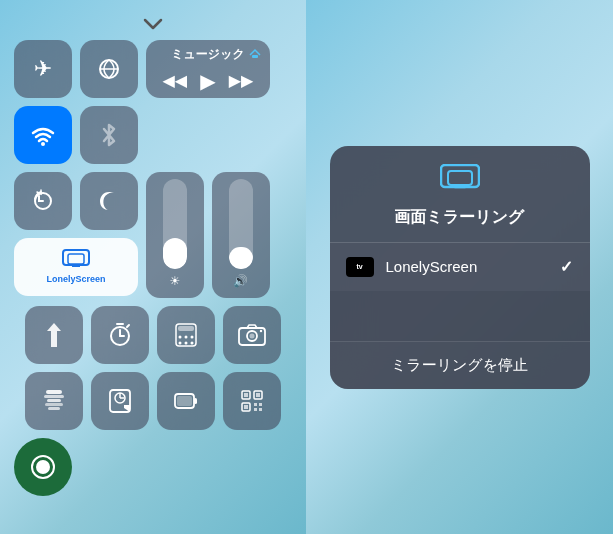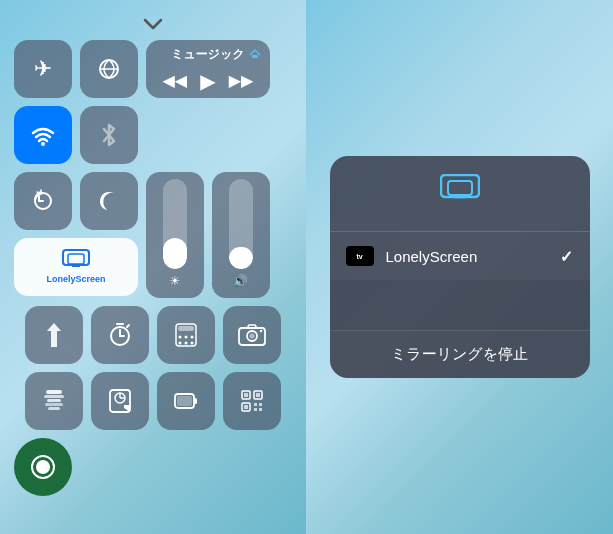--- a/index.html
+++ b/index.html
@@ -480,20 +480,21 @@
   <div class="mirror-popup">
 
     <div class="popup-header">
       <div class="popup-mirror-icon">
         <svg width="40" height="28" viewBox="0 0 40 28">
           <rect x="1" y="1" width="38" height="22" rx="4" fill="none" stroke="#4fc3f7" stroke-width="2.5"></rect>
           <rect x="8" y="7" width="24" height="14" rx="3" fill="none" stroke="#4fc3f7" stroke-width="2"></rect>
           <line x1="15" y1="23" x2="25" y2="23" stroke="#4fc3f7" stroke-width="2.5" stroke-linecap="round"></line>
         </svg>
       </div>
+      <div class="popup-title">画面ミラーリング</div>
     </div>
 
     <div class="popup-divider"></div>
 
     <div class="popup-item">
       <div class="apple-tv-icon">
         <span style="font-size:7px;font-weight:bold;color:white;">tv</span>
       </div>
       <span class="popup-device-name">LonelyScreen</span>
       <span class="popup-checkmark">✓</span>

